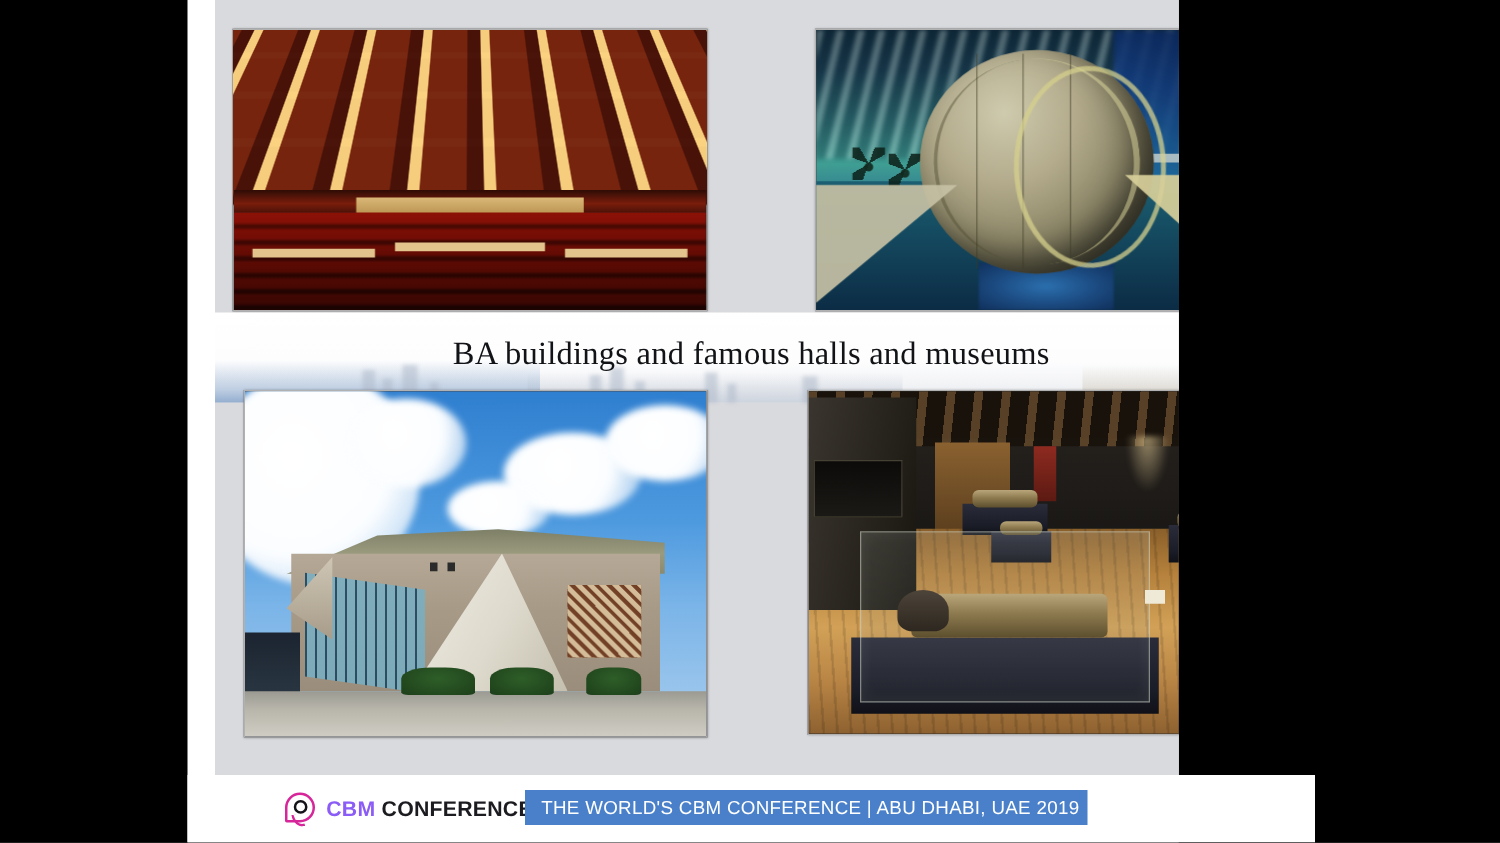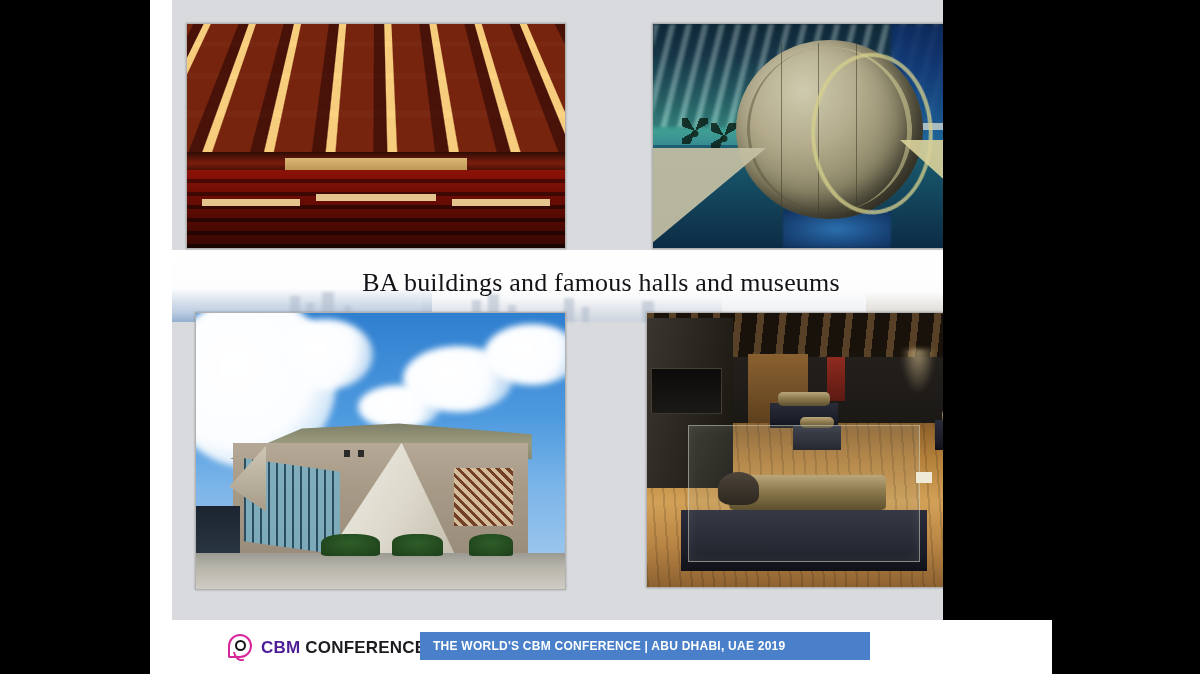--- a/index.html
+++ b/index.html
@@ -377,30 +377,30 @@
     transform:rotate(-14deg);
   }
   .logo-mark .ring {
     position:absolute; left:6.5px; top:6px; width:11px; height:11px;
     border:2.8px solid #14131a; border-radius:50%;
   }
   .logo-text {
     font-size:17px; font-weight:bold; letter-spacing:.2px;
     white-space:nowrap; line-height:1;
   }
-  .logo-text .cbm { color:#4c1d95; }
+  .logo-text .cbm { color:#8b5cf6; }
   .logo-text .conf { color:#1b1b20; }
 
   #tagline {
     position:absolute; left:270px; top:12px; width:450px; height:28px;
     background:#4a80c9;
     display:flex; align-items:center;
   }
   #tagline span {
-    color:#ffffff; font-size:12px; font-weight:bold;
+    color:#ffffff; font-size:15px; font-weight:normal;
     letter-spacing:.25px; padding-left:13px; white-space:nowrap;
   }
 </style>
 </head>
 <body>
 
 <div id="stage">
 
   <div class="bar left"></div>
   <div class="bar right"></div>

